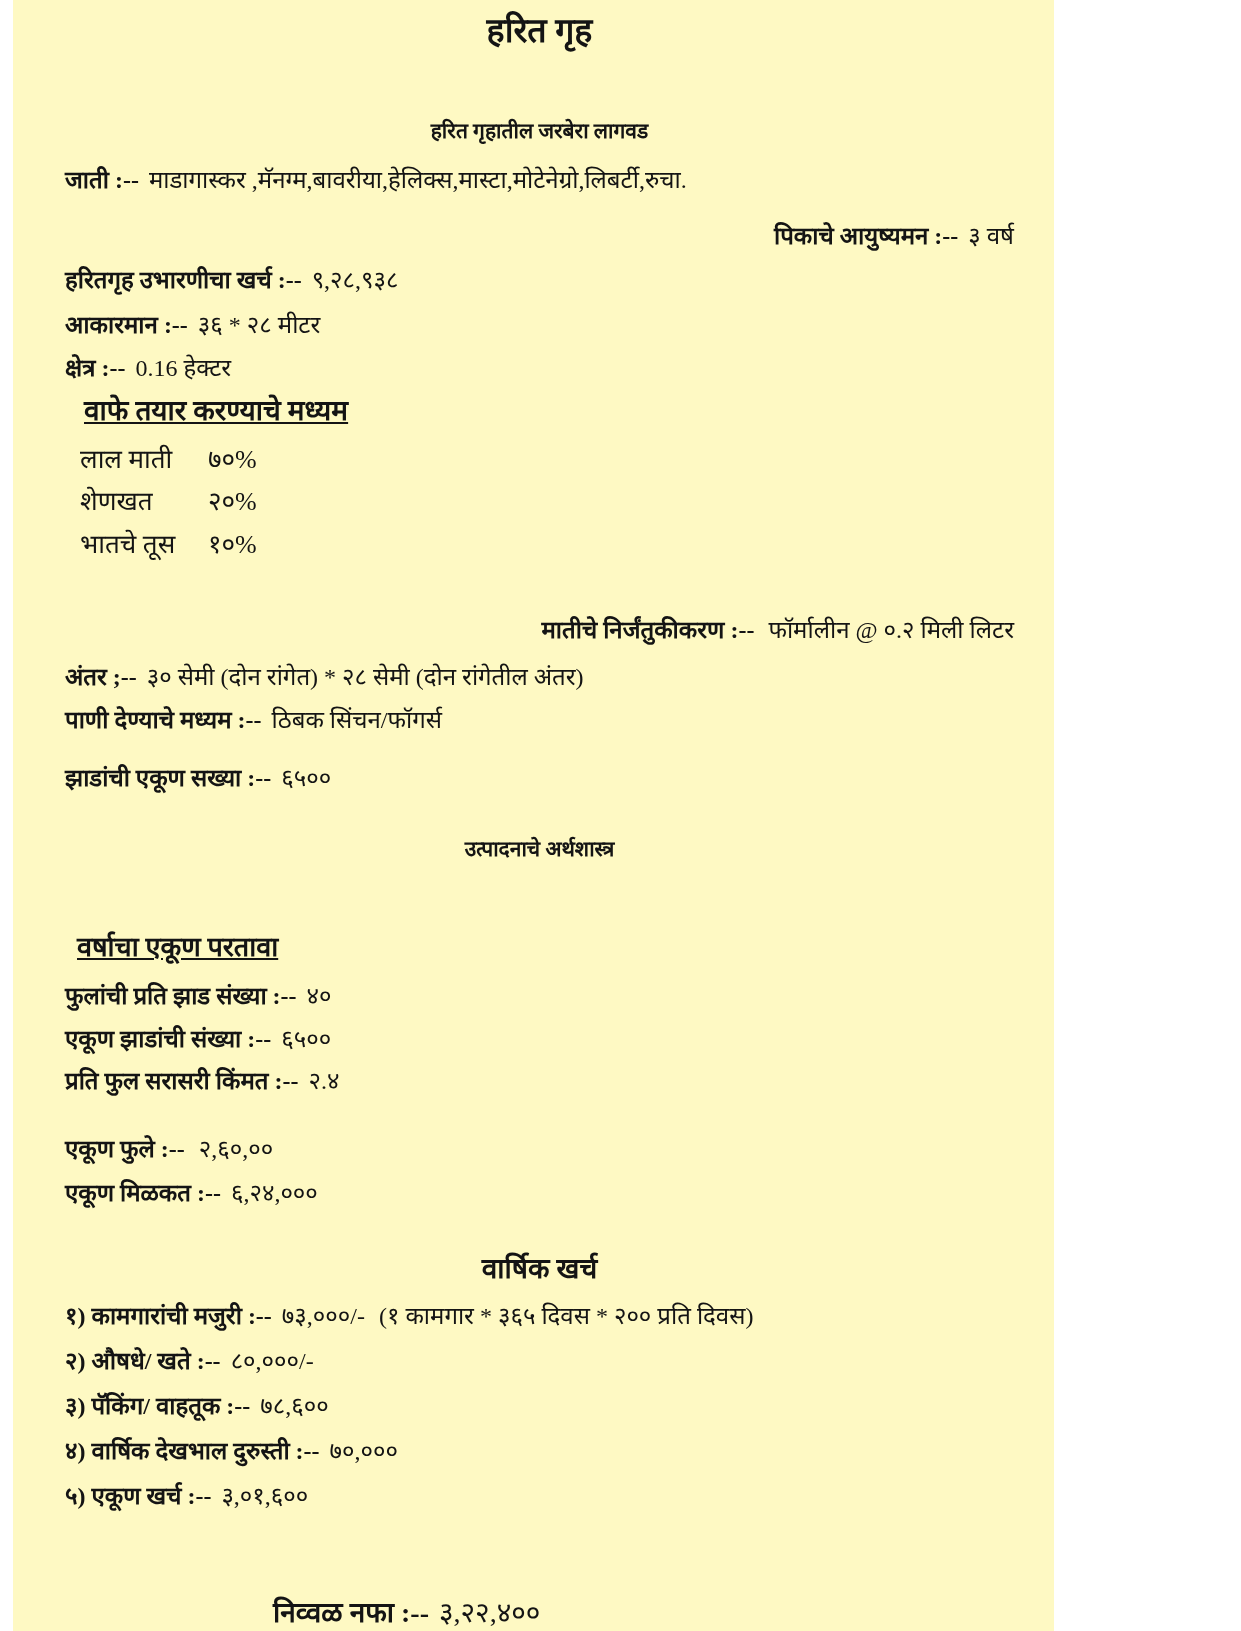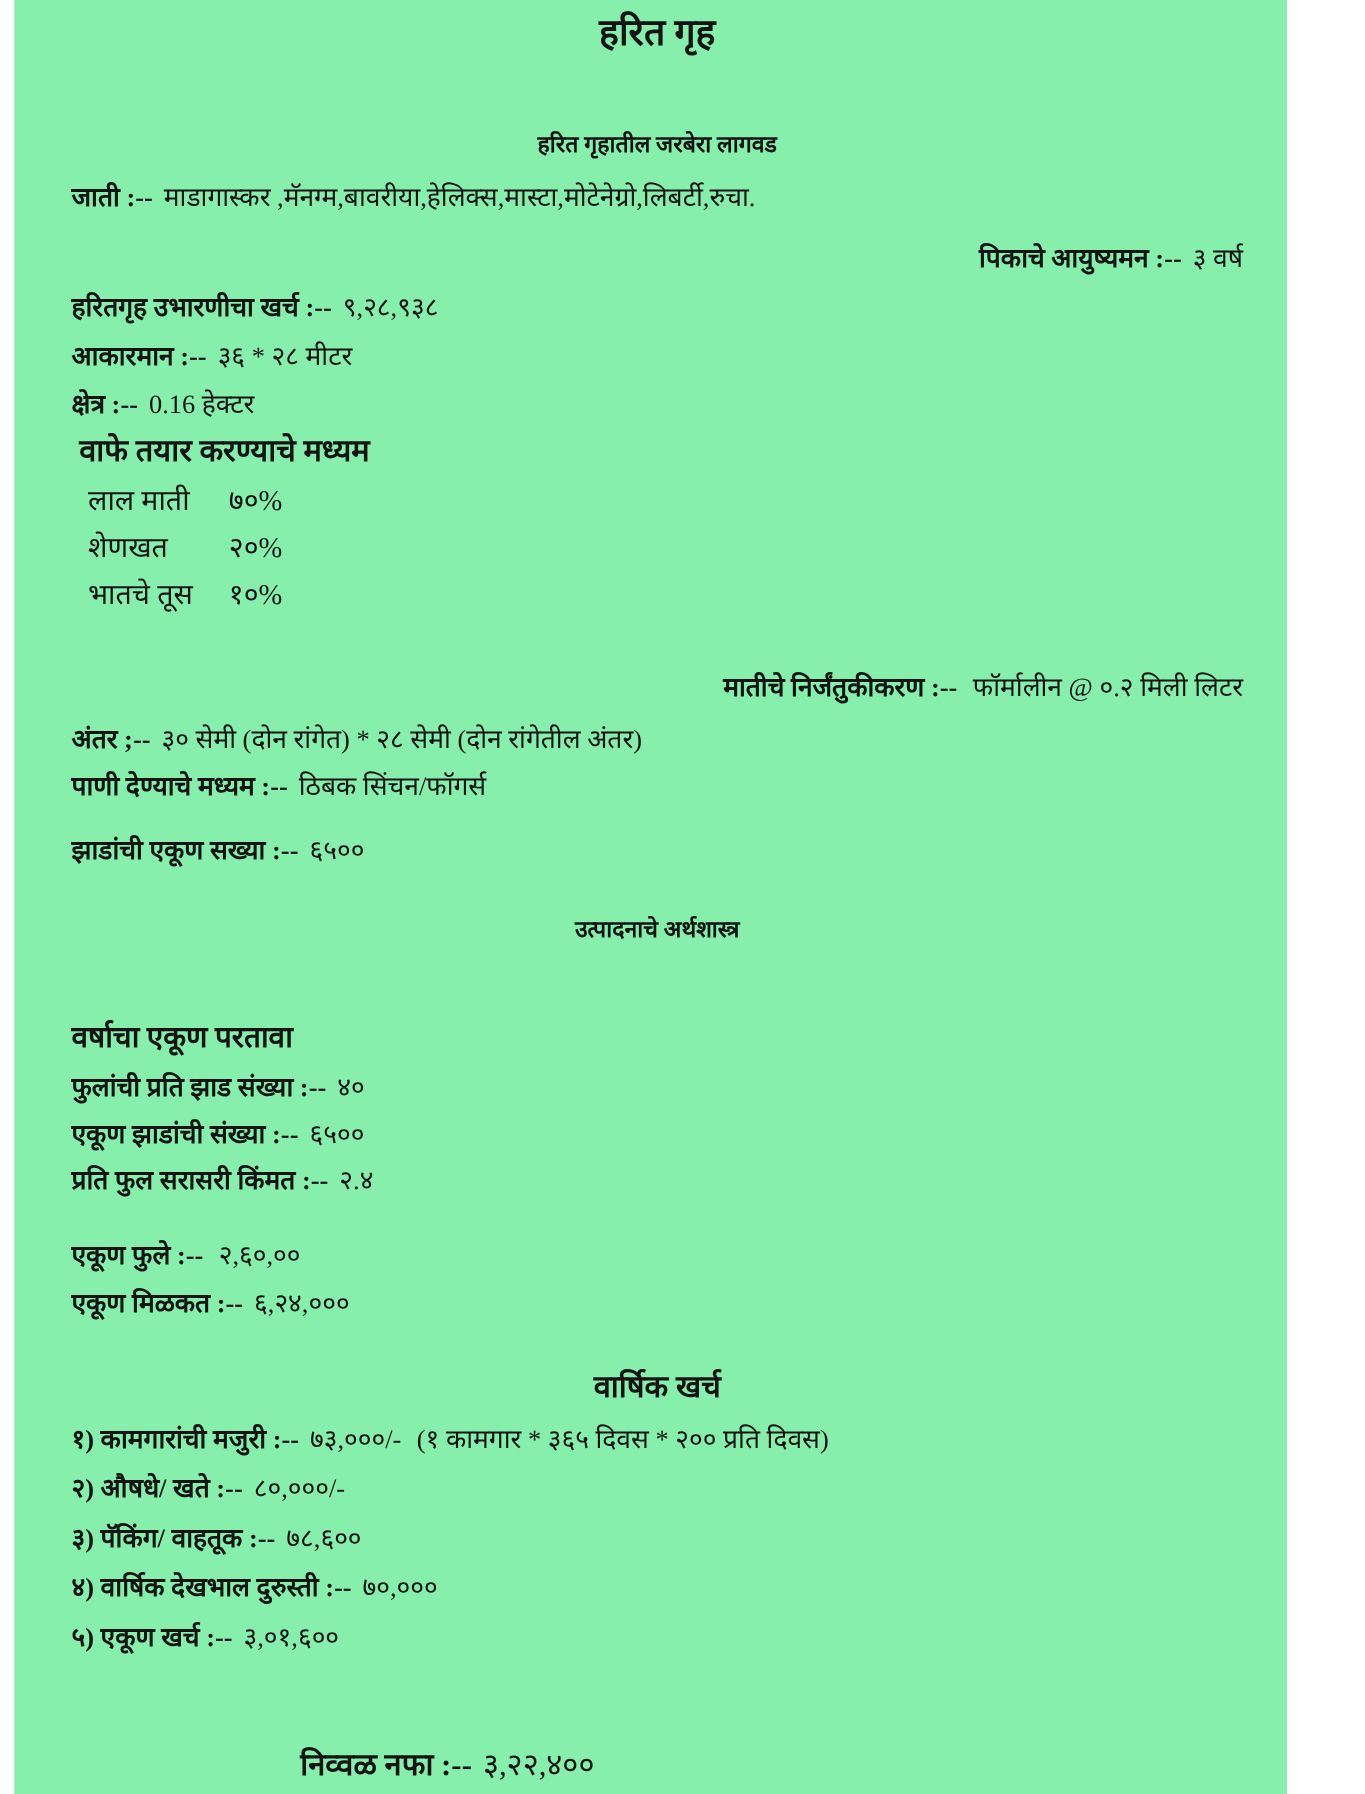--- a/index.html
+++ b/index.html
@@ -10,22 +10,22 @@
     background: #ffffff;
     overflow: hidden;
     font-family: "Liberation Serif", serif;
     color: #141414;
   }
   .page-panel {
     position: absolute;
     top: 0;
     bottom: 0;
     left: 13px;
-    width: 1157px;
-    background: #86efac;
+    width: 1041px;
+    background: #fef9c3;
   }
   .content {
     position: relative;
     padding: 0 40px 0 52px;
     box-sizing: border-box;
     width: 100%;
     height: 100%;
   }
   .doc-title {
     margin: 0;
@@ -46,24 +46,25 @@
   .line {
     margin: 0;
     font-size: 24px;
     line-height: 36px;
     white-space: nowrap;
   }
   .label { font-weight: bold; }
   .value { font-weight: normal; margin-left: 10px; }
   .note  { font-weight: normal; margin-left: 14px; }
   .sub-heading {
-    margin: 0;
+    margin: 12px;
     font-size: 28px;
     line-height: 38px;
     font-weight: bold;
+    text-decoration: underline;
   }
   .medium-item {
     margin: 0;
     font-size: 26px;
     line-height: 36px;
     padding-left: 15px;
     font-weight: normal;
   }
   .medium-name { display: inline-block; min-width: 128px; }
   .medium-percent { display: inline-block; }

